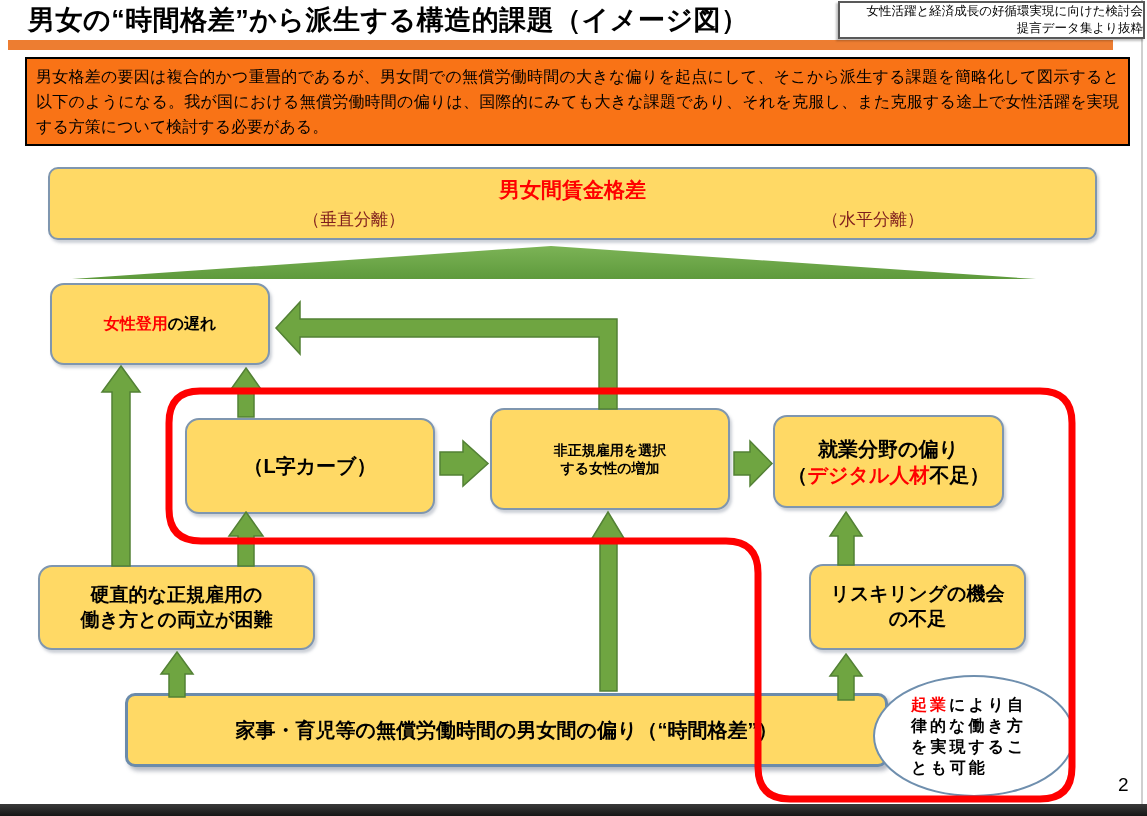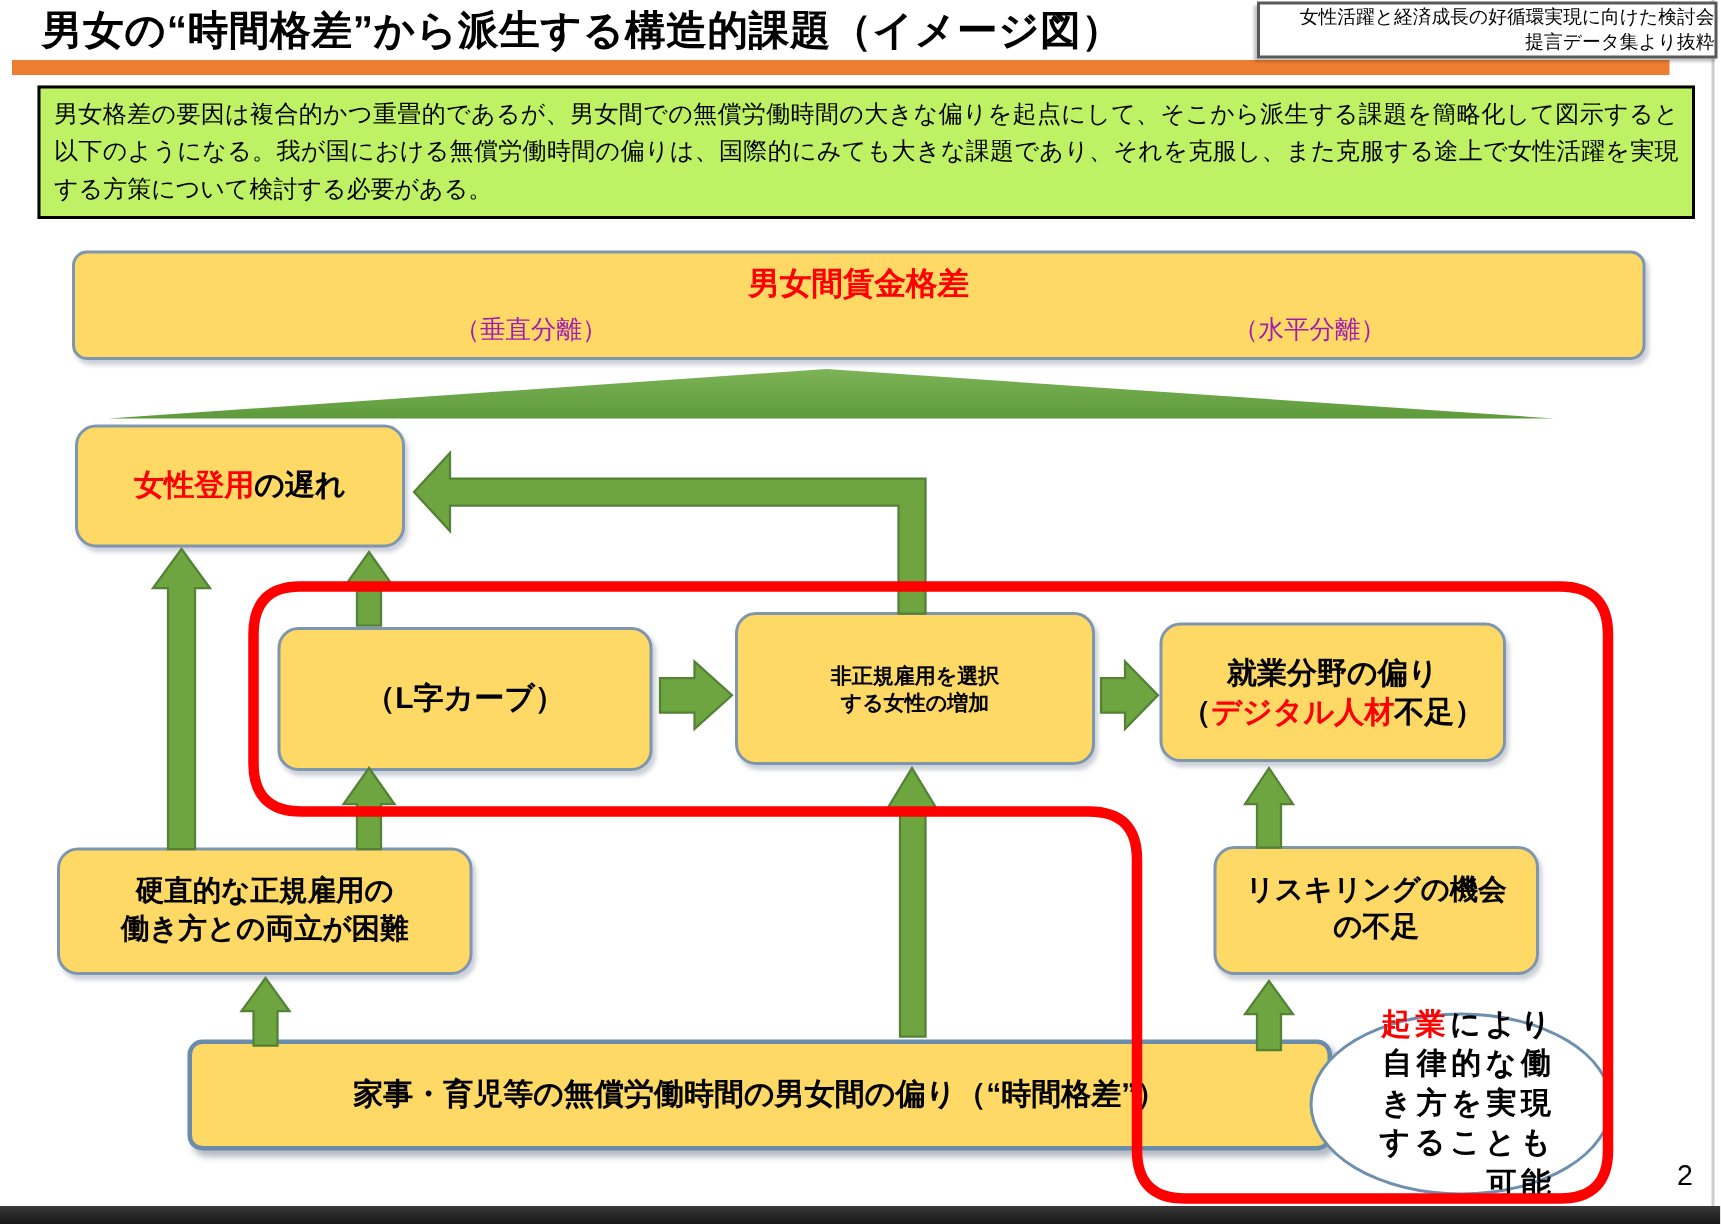--- a/index.html
+++ b/index.html
@@ -14,53 +14,53 @@
   }
   .accent-bar{position:absolute;left:8px;top:40px;width:1105px;height:10px;background:#ED7D31;}
   .source-box{
     position:absolute;left:838px;top:1px;width:307px;height:38px;background:#ffffff;
     border:2px solid #595959;box-sizing:border-box;display:flex;flex-direction:column;
     justify-content:center;align-items:flex-end;font-size:12.5px;line-height:1.35;z-index:6;
     text-align:center;box-shadow:-2px 2px 2px rgba(0,0,0,.25);
   }
   .intro-box{
     position:absolute;left:25px;top:57px;width:1105px;min-height:81px;box-sizing:border-box;
-    border:2px solid #000;background:#bef264;padding:5px 9px;font-size:16px;line-height:1.57;
+    border:2px solid #000;background:#f97316;padding:5px 9px;font-size:16px;line-height:1.57;
     text-align:justify;
   }
   
   .ybox{
     position:absolute;background:#FFD965;border:2px solid #7F96AF;box-sizing:border-box;
     border-radius:14px;display:flex;flex-direction:column;justify-content:center;align-items:center;
     font-weight:bold;text-align:center;line-height:1.3;z-index:1;
     box-shadow:2px 3px 3px rgba(110,120,140,.35);
   }
   .red-text{color:#FF0000;}
   #wage-box{left:48px;top:167px;width:1049px;height:73px;border-radius:10px;justify-content:flex-start;}
   #wage-box .wage-title{font-size:21px;color:#FF0000;margin-top:7px;}
-  .wage-sub{position:absolute;top:40px;font-size:17px;font-weight:normal;color:#a21caf;}
+  .wage-sub{position:absolute;top:40px;font-size:17px;font-weight:normal;color:#7f1d1d;}
   #wage-sub-left{left:253px;}
   #wage-sub-right{left:772px;}
-  #josei-box{left:50px;top:283px;width:220px;height:82px;font-size:20px;}
+  #josei-box{left:50px;top:283px;width:220px;height:82px;font-size:16px;}
   #seiki-box{left:185px;top:418px;width:250px;height:96px;font-size:20px;}
   #hiseiki-box{left:490px;top:408px;width:240px;height:102px;font-size:14px;}
   #shugyo-box{left:773px;top:415px;width:231px;height:93px;font-size:20px;}
   #reskill-box{left:809px;top:564px;width:217px;height:86px;font-size:19px;}
   #kochoku-box{left:38px;top:565px;width:277px;height:85px;font-size:19px;}
   #kaji-box{left:125px;top:693px;width:763px;height:74px;font-size:20px;border-radius:10px;
     border:3px solid #6B8BAB;box-shadow:3px 4px 4px rgba(90,100,120,.45);}
   
   #kigyo-ellipse{
     position:absolute;left:873px;top:675px;width:202px;height:122px;background:#ffffff;
     border:2px solid #6F8FAE;border-radius:50%;box-sizing:border-box;z-index:3;
     display:flex;justify-content:center;align-items:center;
   }
   #kigyo-ellipse .etext{
-    width:126px;font-size:20px;font-weight:bold;letter-spacing:3px;line-height:1.32;
-    text-align:right;word-break:break-all;
+    width:126px;font-size:16px;font-weight:bold;letter-spacing:3px;line-height:1.32;
+    text-align:left;word-break:break-all;
   }
   
   .lyr{position:absolute;left:0;top:0;}
   #green-layer{z-index:2;}
   #red-layer{z-index:4;}
   
   .page-number{position:absolute;left:1118px;top:774px;font-size:19px;z-index:6;}
   .bottom-bar{position:absolute;left:0;top:804px;width:1147px;height:12px;
     background:linear-gradient(#3a3a3a,#161616);z-index:6;}
   .right-edge{position:absolute;left:1141px;top:0;width:2px;height:804px;background:#cfcfcf;}

